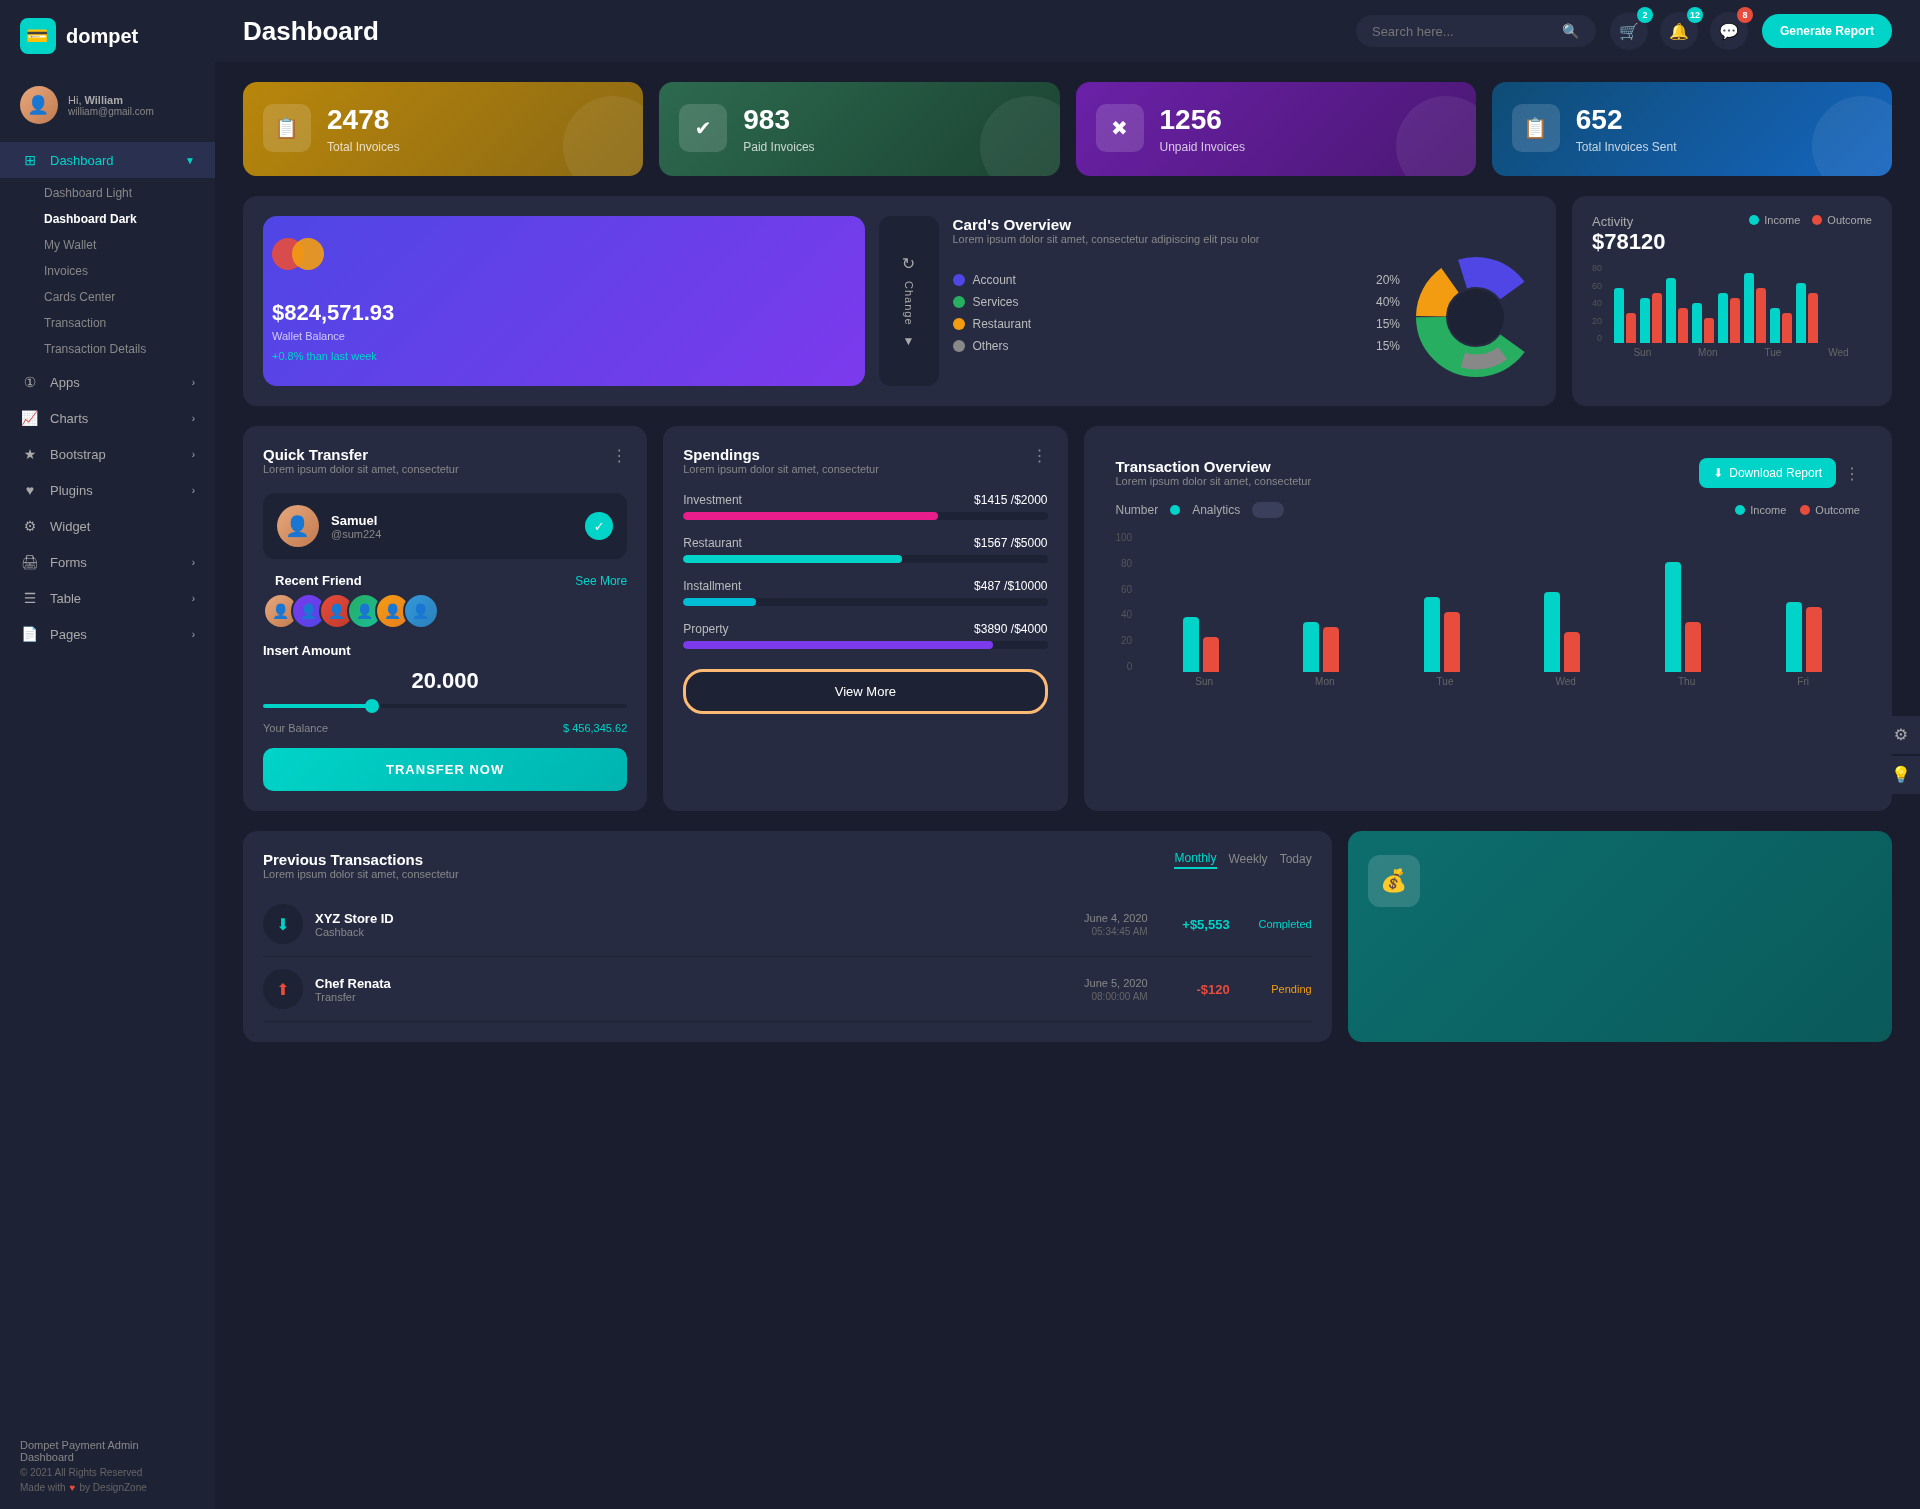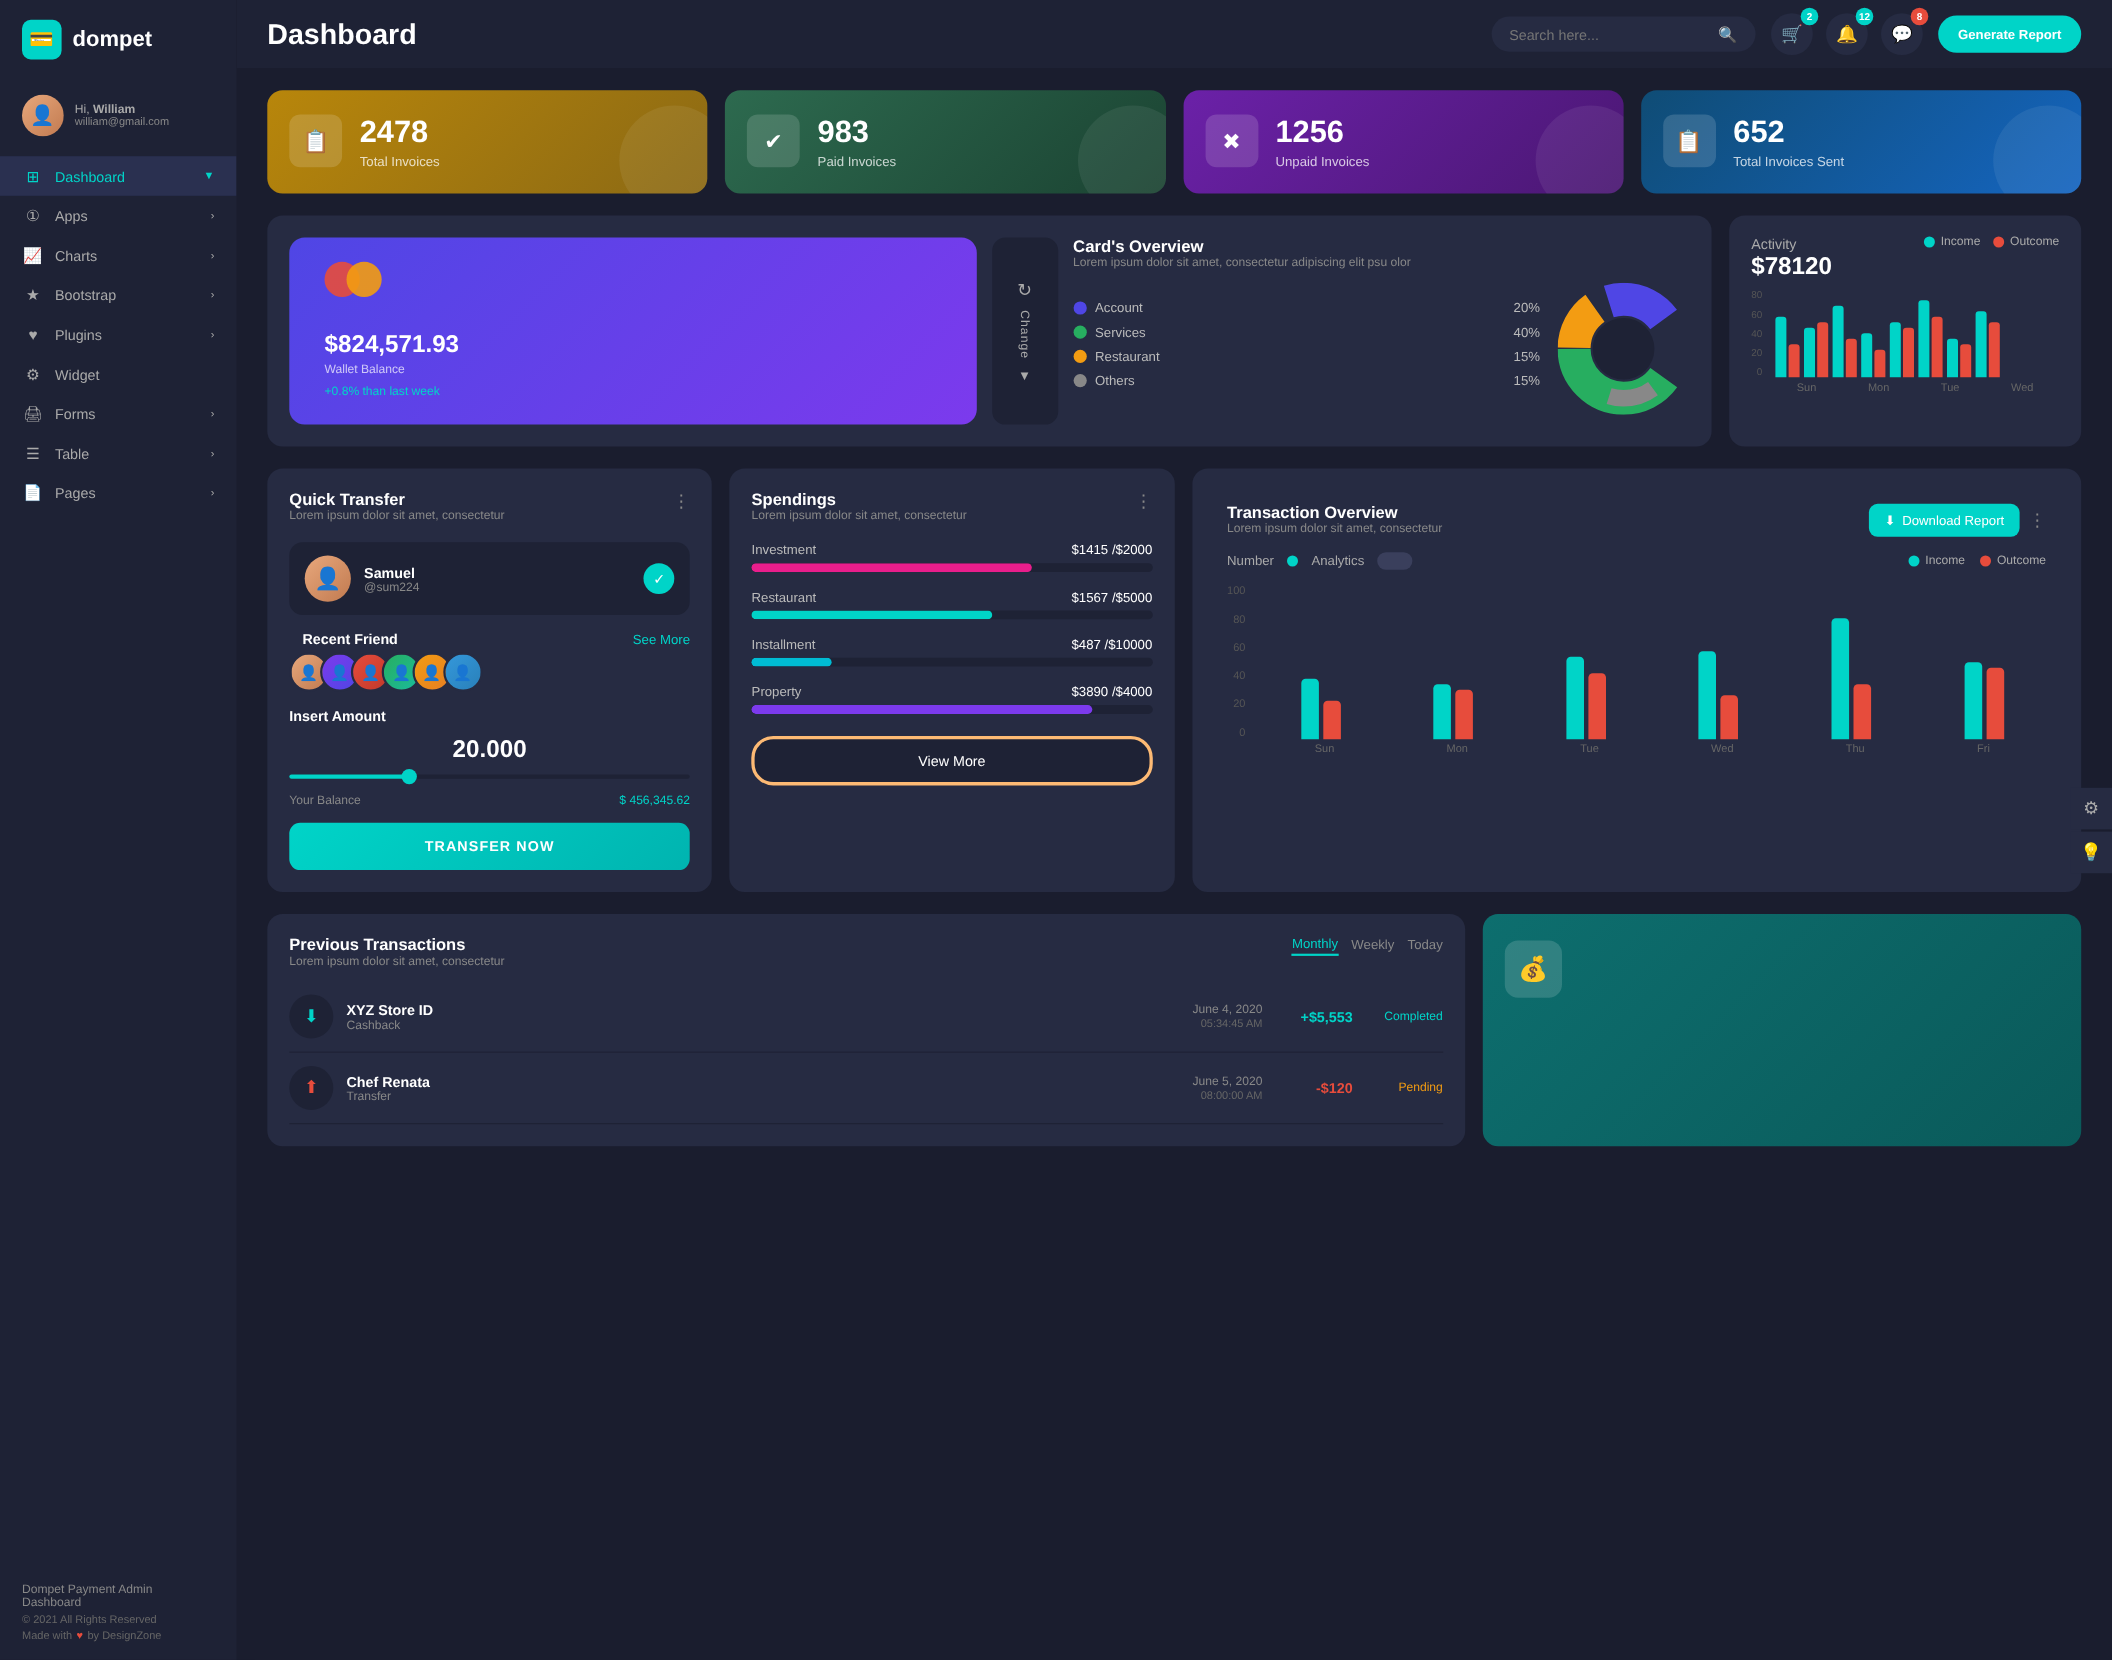--- a/index.html
+++ b/index.html
@@ -87,21 +87,21 @@
     .stat-card.teal { background: linear-gradient(135deg, #0f4c75, #1565c0); }
     .stat-icon-box {
       width: 48px; height: 48px; border-radius: 10px; background: rgba(255,255,255,0.15);
       display: flex; align-items: center; justify-content: center; font-size: 20px; flex-shrink: 0;
     }
     .stat-info .stat-num { font-size: 28px; font-weight: 700; color: #fff; }
     .stat-info .stat-label { font-size: 12px; color: rgba(255,255,255,0.75); margin-top: 4px; }
     .stat-card-bg { position: absolute; right: -20px; bottom: -20px; width: 100px; height: 100px; border-radius: 50%; background: rgba(255,255,255,0.07); }
     .wallet-card {
       background: linear-gradient(135deg, #4f46e5, #7c3aed); border-radius: 14px;
-      padding: 22px 32px; flex: 1; position: relative; min-height: 170px;
+      padding: 22px 9px; flex: 1; position: relative; min-height: 170px;
     }
     .wallet-logo { display: flex; gap: -5px; margin-bottom: 30px; }
     .circle-left { width: 32px; height: 32px; border-radius: 50%; background: #e74c3c; opacity: 0.9; }
     .circle-right { width: 32px; height: 32px; border-radius: 50%; background: #f39c12; opacity: 0.9; margin-left: -12px; }
     .wallet-amount { font-size: 22px; font-weight: 700; color: #fff; }
     .wallet-balance-label { font-size: 11px; color: rgba(255,255,255,0.7); margin-top: 4px; }
     .wallet-change { font-size: 11px; color: #00d4c8; margin-top: 8px; }
 
     .change-btn {
       background: #1e2235; border-radius: 12px; padding: 12px 10px;
@@ -262,20 +262,29 @@
       <div class="email">william@gmail.com</div>
     </div>
   </div>
 
   <div class="nav-section">
     <div class="nav-item active">
       <span class="nav-icon">⊞</span>
       <span>Dashboard</span>
       <span class="arrow">▼</span>
     </div>
+    <div class="nav-sub">
+      <div class="nav-sub-item">Dashboard Light</div>
+      <div class="nav-sub-item active-sub">Dashboard Dark</div>
+      <div class="nav-sub-item">My Wallet</div>
+      <div class="nav-sub-item">Invoices</div>
+      <div class="nav-sub-item">Cards Center</div>
+      <div class="nav-sub-item">Transaction</div>
+      <div class="nav-sub-item">Transaction Details</div>
+    </div>
 
     <div class="nav-item">
       <span class="nav-icon">①</span>
       <span>Apps</span>
       <span class="arrow">›</span>
     </div>
     <div class="nav-item">
       <span class="nav-icon">📈</span>
       <span>Charts</span>
       <span class="arrow">›</span>

